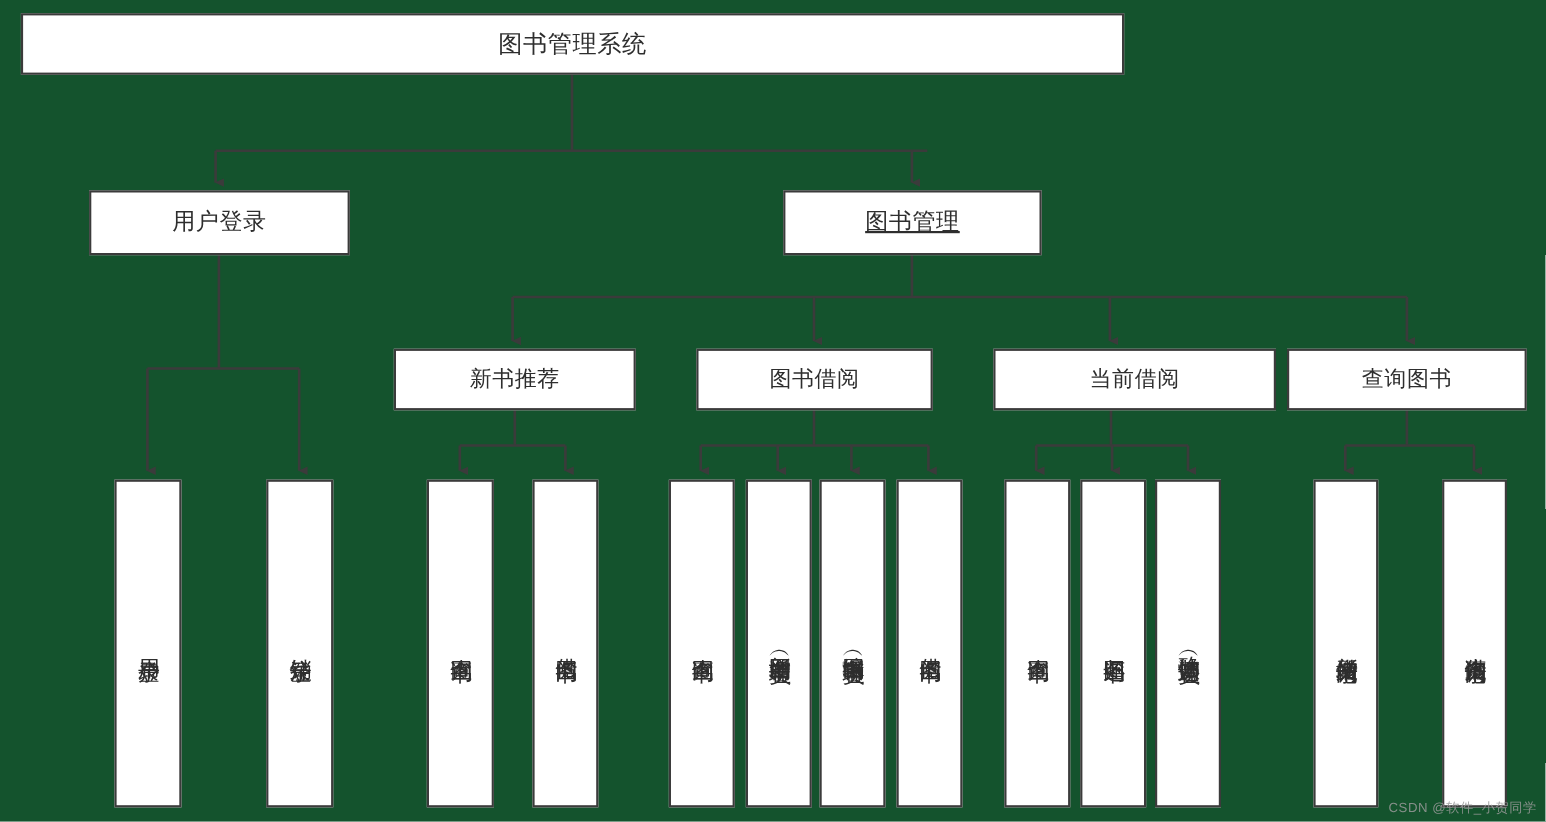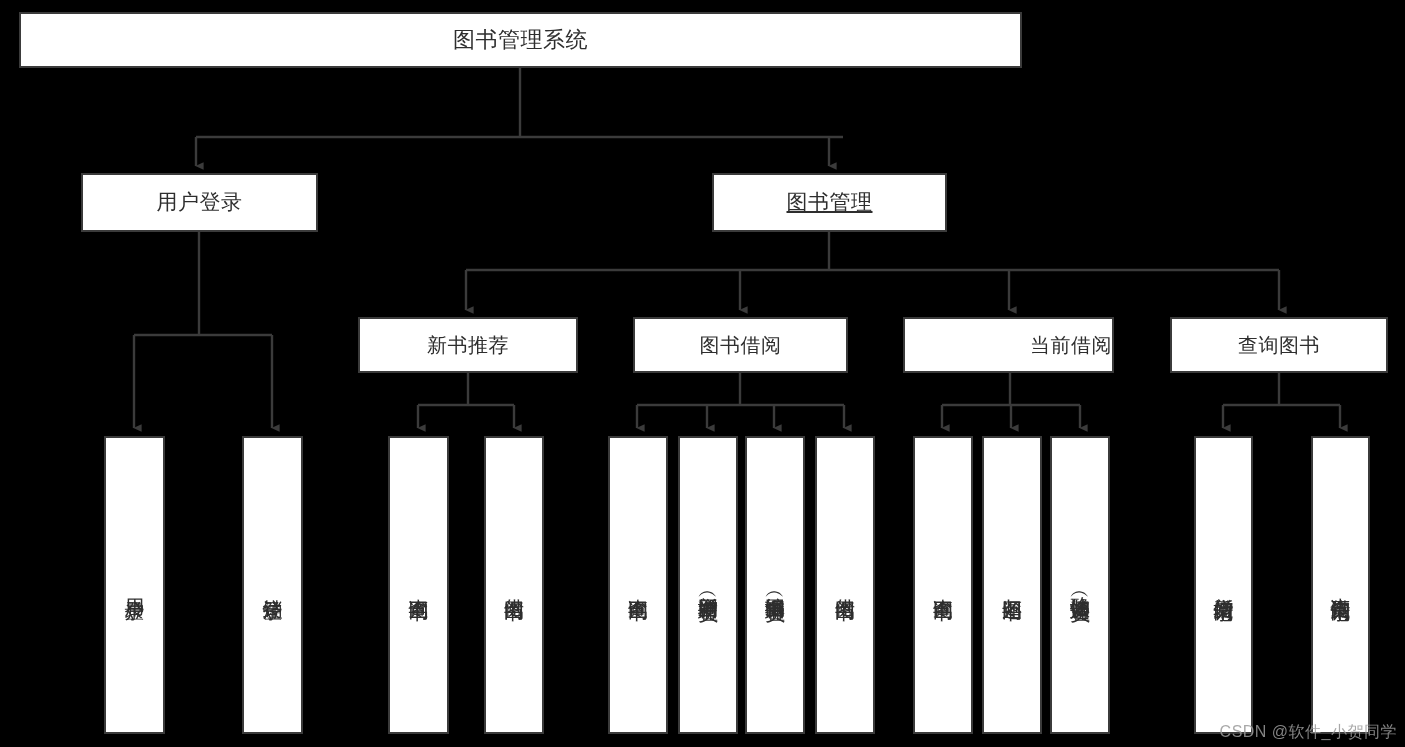--- a/index.html
+++ b/index.html
@@ -8,21 +8,21 @@
     padding: 0;
     background: #ffffff;
   }
   body {
     font-family: "Liberation Sans", "DejaVu Sans", sans-serif;
   }
   #diagram-root {
     position: relative;
     width: 1405px;
     height: 747px;
-    background: #000000;
+    background: #14532d;
     overflow: hidden;
   }
   #edges-layer {
     position: absolute;
     left: 0;
     top: 0;
     width: 1405px;
     height: 747px;
     pointer-events: none;
   }
@@ -56,21 +56,21 @@
     display: block;
   }
   .node.lvl0 { font-size: 22px; }
   .node.lvl1 { font-size: 21px; }
   .node.lvl2 { font-size: 20px; }
   .node.leaf { font-size: 20px; }
   #watermark {
     position: absolute;
     right: 8px;
     bottom: 4px;
-    font-size: 16px;
+    font-size: 12px;
     color: #9a9a9a;
     letter-spacing: 0.5px;
     white-space: nowrap;
     opacity: 0.85;
   }
 </style>
 </head>
 <body>
 
 <div id="diagram-root">
@@ -139,21 +139,21 @@
   </div>
 
   <div class="node lvl2" style="left:358px; top:317px; width:220px; height:56px;">
     <span class="node-label">新书推荐</span>
   </div>
 
   <div class="node lvl2" style="left:633px; top:317px; width:215px; height:56px;">
     <span class="node-label">图书借阅</span>
   </div>
 
-  <div class="node lvl2" style="left:903px; top:317px; width:211px; height:56px;justify-content:flex-end;">
+  <div class="node lvl2" style="left:903px; top:317px; width:257px; height:56px;">
     <span class="node-label">当前借阅</span>
   </div>
 
   <div class="node lvl2" style="left:1170px; top:317px; width:218px; height:56px;">
     <span class="node-label">查询图书</span>
   </div>
 
   <div class="node leaf vertical" style="left:104px; top:436px; width:61px; height:298px;">
     <span class="node-label">用户登录</span>
   </div>

